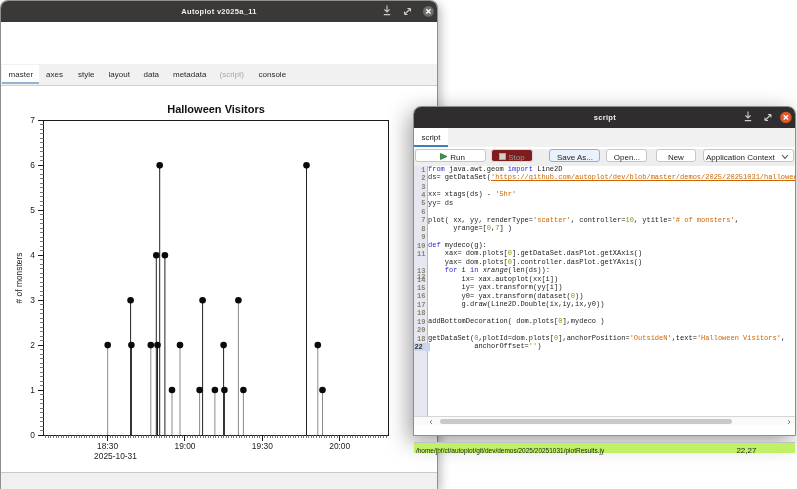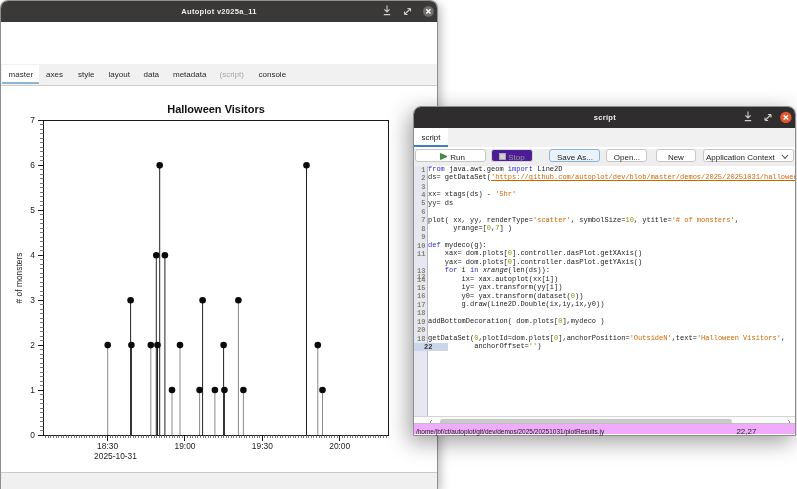--- a/index.html
+++ b/index.html
@@ -48,36 +48,36 @@
 #stabu { position:absolute; left:0; top:17.5px; width:33.5px; height:2px; background:#3f7fb5; }
 #sbtnrow { position:absolute; left:0; top:42.5px; width:100%; height:21px; background:#eeeeee; }
 .sbtn { position:absolute; top:0.3px; height:12.6px; background:#fff; border:1px solid #c6c6c6;
   border-radius:3px; font-size:8px; color:#222; text-align:center; }
 .sbtn .lbl { position:absolute; left:0; right:0; top:2.2px; }
 #scode { position:absolute; left:0; top:59.1px; width:100%; height:250.4px; background:#fff; overflow:hidden; }
 #sgut { position:absolute; left:0; top:0; width:13.3px; height:100%;
   background:#e7e7f2; border-right:1px solid #b9b9cc; }
 .gn { position:absolute; width:11px; text-align:right; font-size:7px; font-weight:bold; color:#84846e;
   font-family:"Liberation Mono",monospace; }
-.gn.sel { background:#ccd6ea; color:#333; width:34px; left:0; padding-right:16px; }
+.gn.sel { background:#ccd6ea; color:#333; width:16px; left:0; padding-right:16px; }
 #slines { position:absolute; left:13.6px; top:0; width:1200px; }
 .cl { position:absolute; left:0; white-space:pre; font-family:"Liberation Mono",monospace;
   font-size:7.0px; color:#1a1a1a; }
 .cl.hl { }
 .kw { color:#2b2bd6;text-align:right; }
 .st { color:#cc6600; }
 .stu { color:#cc6600; text-decoration:underline; }
 .nu { color:#8f8f00; }
 .it { font-style:italic; }
 #sscroll { position:absolute; left:0; top:309.5px; width:100%; height:8.7px;
   background:#fafafa; border-top:1px solid #d5d5d5; }
 #sthumb { position:absolute; left:26px; top:1.5px; width:292px; height:5.5px;
   background:#c9c9c9; border-radius:3px; }
-#sstatus { position:absolute; left:0; top:316px; width:100%; height:11.8px;
-  background:#f0abfc; border-top:1px solid #c0c0c0;padding-left:28px; }
+#sstatus { position:absolute; left:0; top:335px; width:100%; height:11.8px;
+  background:#bef264; border-top:1px solid #c0c0c0;padding-left:28px; }
 #sstatus .path { position:absolute; left:1.5px; top:4.2px; font-size:6.5px; color:#222; }
 #sstatus .pos { position:absolute; left:322px; top:3.4px; font-size:8px; color:#222; }
 </style></head><body>
 
 <div id="mainwin">
   <div id="mtitle">
     <div class="t">Autoplot v2025a_11</div>
     <svg class="abs" style="left:366px;top:0;width:72px;height:21px" viewBox="0 0 72 21">
       <g stroke="#cfcdca" stroke-width="1.1" fill="none">
         <path d="M20 4.5 V10.8 M17.4 8.3 L20 11 L22.6 8.3 M16.8 13.6 H23.2"></path>
@@ -385,21 +385,21 @@
     <div id="stabu"></div>
     <div class="abs" style="left:0;top:19.5px;width:100%;height:2px;background:#fff"></div>
   </div>
   <div id="sbtnrow">
     <div class="sbtn" style="left:1px;width:70.5px">
       <svg class="abs" style="left:24px;top:3px;width:8px;height:7px" viewBox="0 0 8 7">
         <path d="M0.5 0.5 L7 3.5 L0.5 6.5 Z" fill="#3d9946" stroke="#1e6428" stroke-width="0.7"></path>
       </svg>
       <div class="lbl" style="padding-left:14px">Run</div>
     </div>
-    <div class="sbtn" style="left:76.5px;width:42px;background:#4c1d95;border-color:#d8d8d8;color:#9a9a9a">
+    <div class="sbtn" style="left:76.5px;width:42px;background:#7f1d1d;border-color:#d8d8d8;color:#9a9a9a">
       <svg class="abs" style="left:7.5px;top:3px;width:7px;height:7px" viewBox="0 0 7 7">
         <rect x="0.5" y="0.5" width="6" height="6" fill="#d0d0d0" stroke="#b0b0b0" stroke-width="0.8"></rect>
       </svg>
       <div class="lbl" style="padding-left:9px">Stop</div>
     </div>
     <div class="sbtn" style="left:135px;width:51px;background:#eaf2fb;border-color:#89b3da">
       <div class="lbl">Save As...</div>
     </div>
     <div class="sbtn" style="left:192px;width:41px">
         <div class="lbl">Open...</div>
@@ -439,25 +439,25 @@
 <div class="gn" style="top:169.00px">18</div>
 <div class="gn sel" style="top:177.45px">22</div>
     </div>
     <div id="slines">
 <div class="cl" style="top:-0.70px"><span class="kw">from</span><span class="pl"> java.awt.geom </span><span class="kw">import</span><span class="pl"> Line2D</span></div>
 <div class="cl" style="top:7.75px"><span class="pl">ds= getDataSet(</span><span class="stu">'https://github.com/autoplot/dev/blob/master/demos/2025/20251031/halloweenVisitors.csv'</span></div>
 <div class="cl" style="top:16.20px"></div>
 <div class="cl" style="top:24.65px"><span class="pl">xx= xtags(ds) - </span><span class="st">'5hr'</span></div>
 <div class="cl" style="top:33.10px"><span class="pl">yy= ds</span></div>
 <div class="cl" style="top:41.55px"></div>
-<div class="cl" style="top:50.00px"><span class="pl">plot( xx, yy, renderType=</span><span class="st">'scatter'</span><span class="pl">, symbolSize=</span><span class="nu">10</span><span class="pl">, ytitle=</span><span class="st">'# of monsters'</span><span class="pl">,</span></div>
+<div class="cl" style="top:50.00px"><span class="pl">plot( xx, yy, renderType=</span><span class="st">'scatter'</span><span class="pl">, controller=</span><span class="nu">10</span><span class="pl">, ytitle=</span><span class="st">'# of monsters'</span><span class="pl">,</span></div>
 <div class="cl" style="top:58.45px"><span class="pl">      yrange=[</span><span class="nu">0</span><span class="pl">,</span><span class="nu">7</span><span class="pl">] )</span></div>
 <div class="cl" style="top:66.90px"></div>
 <div class="cl" style="top:75.35px"><span class="kw">def</span><span class="pl"> mydeco(g):</span></div>
-<div class="cl" style="top:83.80px"><span class="pl">    xax= dom.plots[</span><span class="nu">0</span><span class="pl">].controller.dasPlot.getXAxis()</span></div>
+<div class="cl" style="top:83.80px"><span class="pl">    xax= dom.plots[</span><span class="nu">0</span><span class="pl">].getDataSet.dasPlot.getXAxis()</span></div>
 <div class="cl" style="top:92.25px"><span class="pl">    yax= dom.plots[</span><span class="nu">0</span><span class="pl">].controller.dasPlot.getYAxis()</span></div>
 <div class="cl" style="top:100.70px"><span class="pl">    </span><span class="kw">for</span><span class="pl"> i </span><span class="kw">in</span><span class="pl"> </span><span class="it">xrange</span><span class="pl">(len(ds)):</span></div>
 <div class="cl" style="top:109.15px"><span class="pl">        ix= xax.autoplot(xx[i])</span></div>
 <div class="cl" style="top:117.60px"><span class="pl">        iy= yax.transform(yy[i])</span></div>
 <div class="cl" style="top:126.05px"><span class="pl">        y0= yax.transform(dataset(</span><span class="nu">0</span><span class="pl">))</span></div>
 <div class="cl" style="top:134.50px"><span class="pl">        g.draw(Line2D.Double(ix,iy,ix,y0))</span></div>
 <div class="cl" style="top:142.95px"></div>
 <div class="cl" style="top:151.40px"><span class="pl">addBottomDecoration( dom.plots[</span><span class="nu">0</span><span class="pl">],mydeco )</span></div>
 <div class="cl" style="top:159.85px"></div>
 <div class="cl" style="top:168.30px"><span class="pl">getDataSet(</span><span class="nu">0</span><span class="pl">,plotId=dom.plots[</span><span class="nu">0</span><span class="pl">],anchorPosition=</span><span class="st">'OutsideN'</span><span class="pl">,text=</span><span class="st">'Halloween Visitors'</span><span class="pl">,</span></div>

